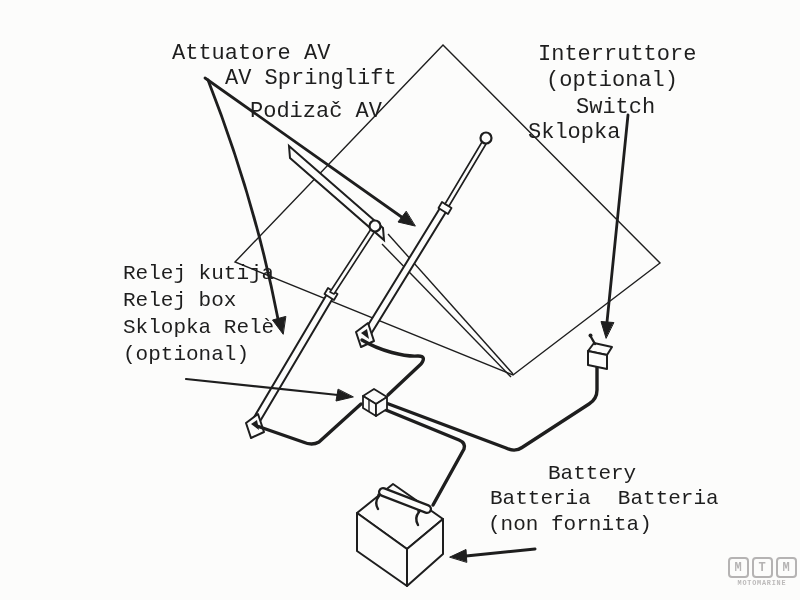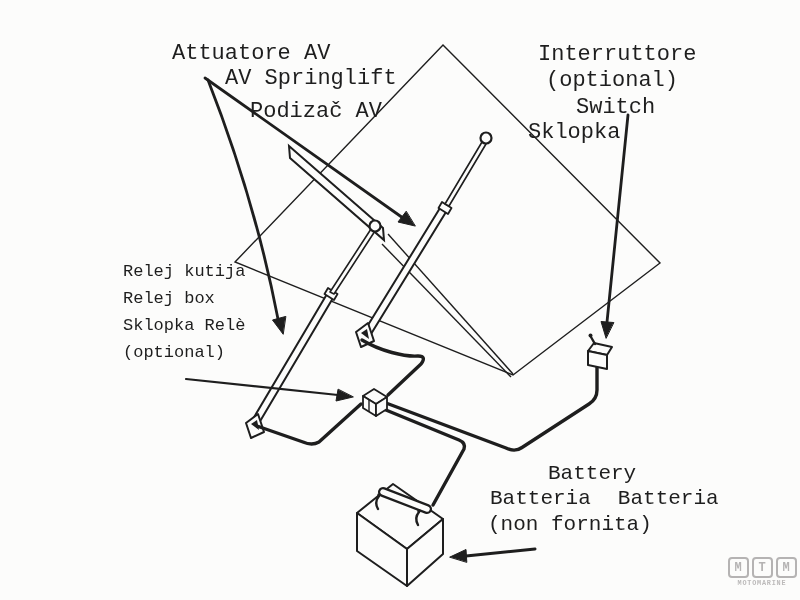--- a/index.html
+++ b/index.html
@@ -5,21 +5,21 @@
   html,body{margin:0;padding:0;background:#e8e8e8;}
   .canvas{
     position:relative;width:800px;height:600px;margin:0 auto;
     background:#fcfcfb;overflow:hidden;
     font-family:Liberation Mono, monospace;
     color:#1e1e1e;
   }
   .diagram-svg{position:absolute;left:0;top:0;width:800px;height:600px;}
   .lbl{position:absolute;white-space:nowrap;line-height:1.08;}
   .lbl-main{font-size:22px;}
-  .lbl-relay{font-size:17px;}
+  .lbl-relay{font-size:21px;}
   .lbl-batt{font-size:21px;}
   .batt-gap{display:inline-block;margin-left:27px;}
   
   .logo{position:absolute;left:727px;top:557px;width:70px;}
   .logo-row{display:flex;gap:3px;justify-content:center;}
   .logo-box{
     width:17px;height:17px;border:2.5px solid #b5b3b3;border-radius:4px;
     color:#b5b3b3;font-size:12px;font-weight:bold;
     display:flex;align-items:center;justify-content:center;line-height:1;
   }

